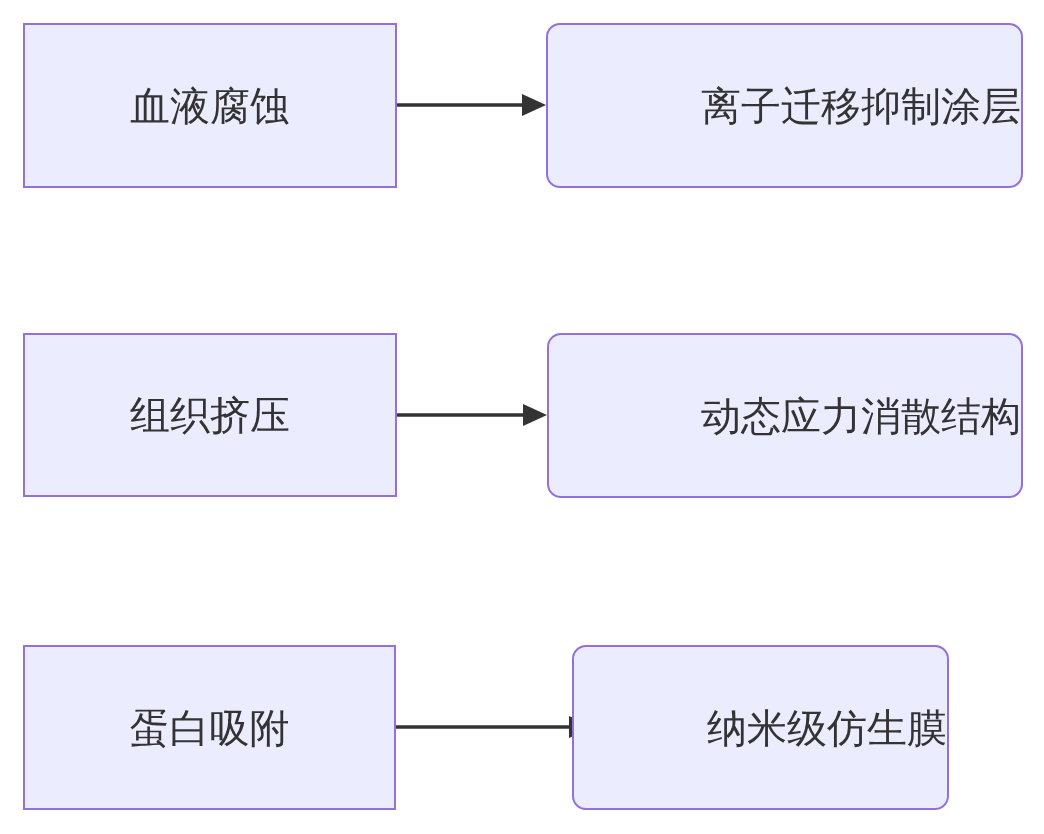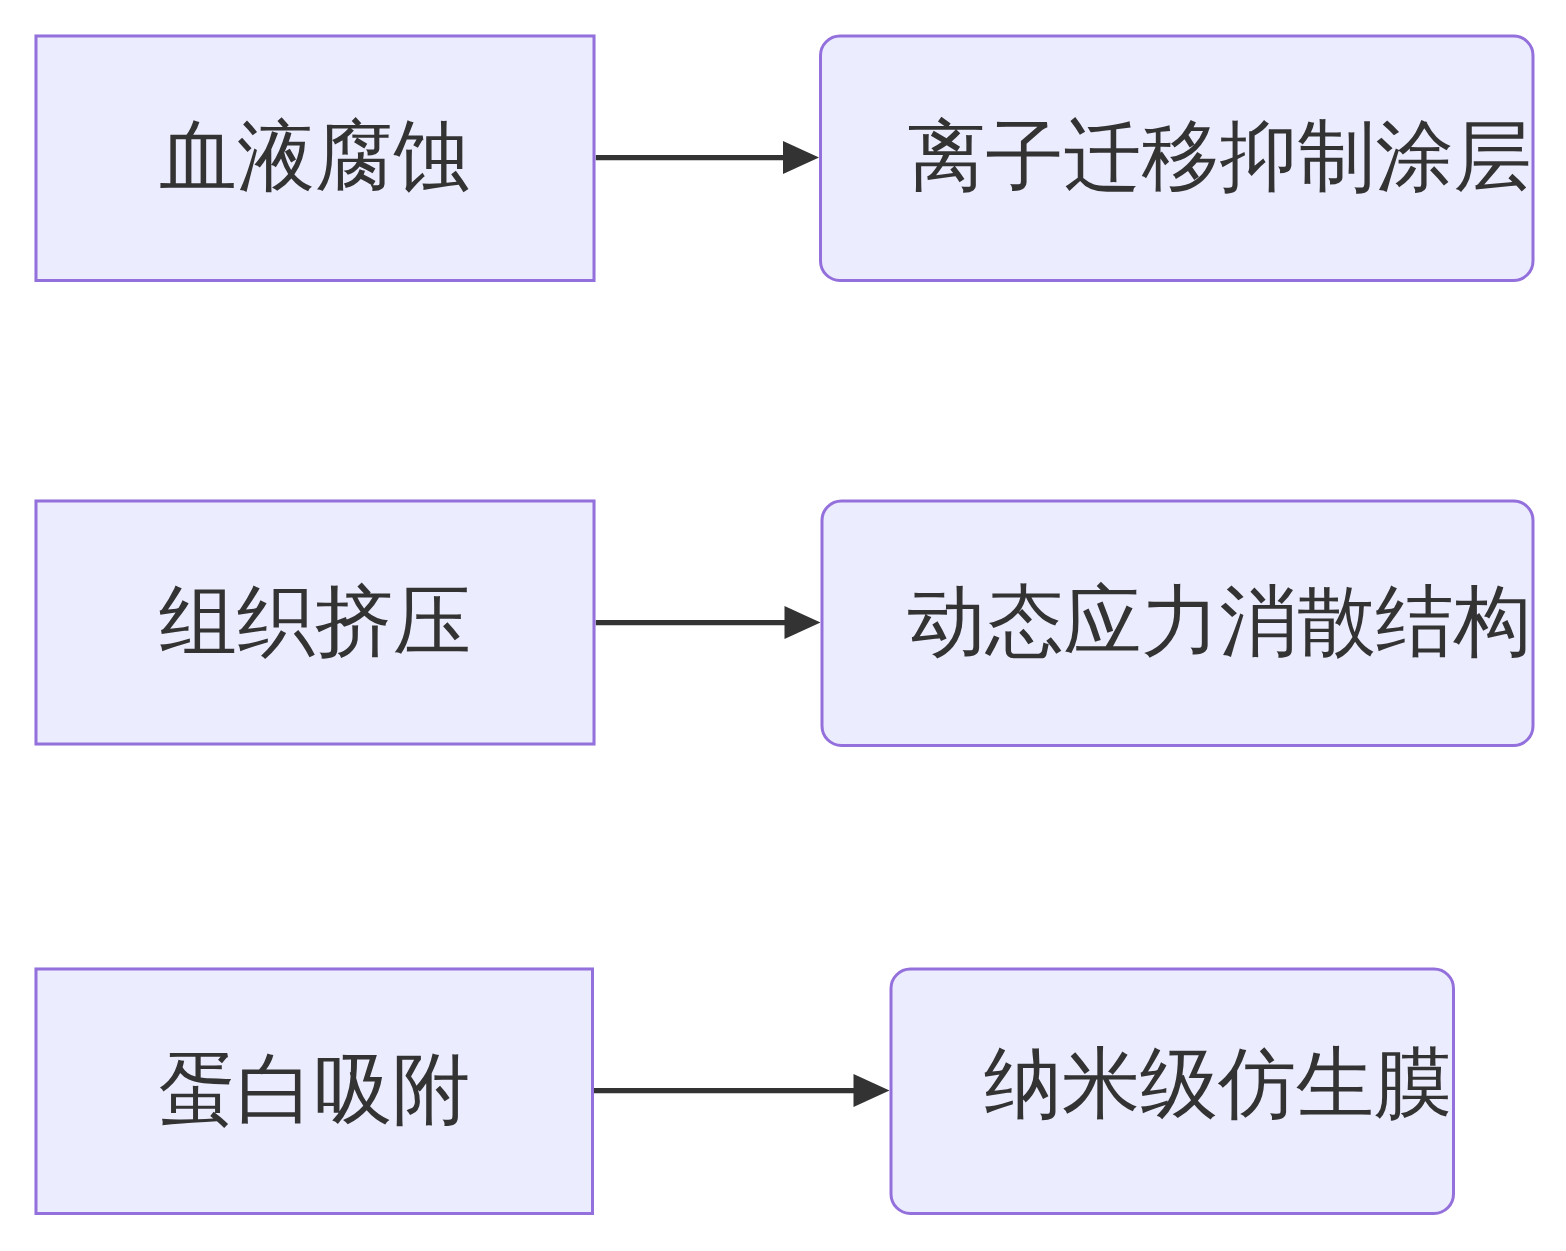--- a/index.html
+++ b/index.html
@@ -29,35 +29,35 @@
     pointer-events: none;
   }
   .node {
     position: absolute;
     background: var(--node-fill);
     border: 2.5px solid var(--node-border);
     display: flex;
     align-items: center;
     justify-content: center;
     color: var(--text);
-    font-size: 52px;
+    font-size: 40px;
     line-height: 1.2;
     text-align: center;
     white-space: nowrap;
   }
   .node.rect    { border-radius: 0; }
   .node.rounded { border-radius: 14px; justify-content: flex-end; }
 
   
   #n-src-0 { left: 23px;  top: 23px;  width: 374px; height: 165px; }
   #n-tgt-0 { left: 546px; top: 23px;  width: 477px; height: 165px; }
   #n-src-1 { left: 23px;  top: 333px; width: 374px; height: 164px; }
   #n-tgt-1 { left: 547px; top: 333px; width: 476px; height: 165px; }
   #n-src-2 { left: 23px;  top: 645px; width: 373px; height: 165px; }
-  #n-tgt-2 { left: 593px; top: 645px; width: 377px; height: 165px; font-family: Liberation Mono, monospace; }
+  #n-tgt-2 { left: 572px; top: 645px; width: 377px; height: 165px; }
 
   .edge-line { stroke: var(--arrow); stroke-width: 3.5; }
   .edge-head { fill: var(--arrow); }
 </style>
 </head>
 <body>
 
 <div class="canvas">
 
   <svg class="edges" viewBox="0 0 1044 834" xmlns="http://www.w3.org/2000/svg">

